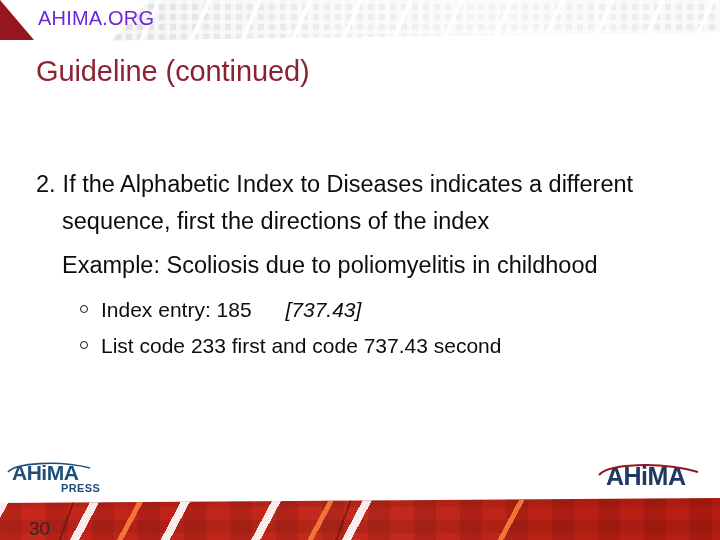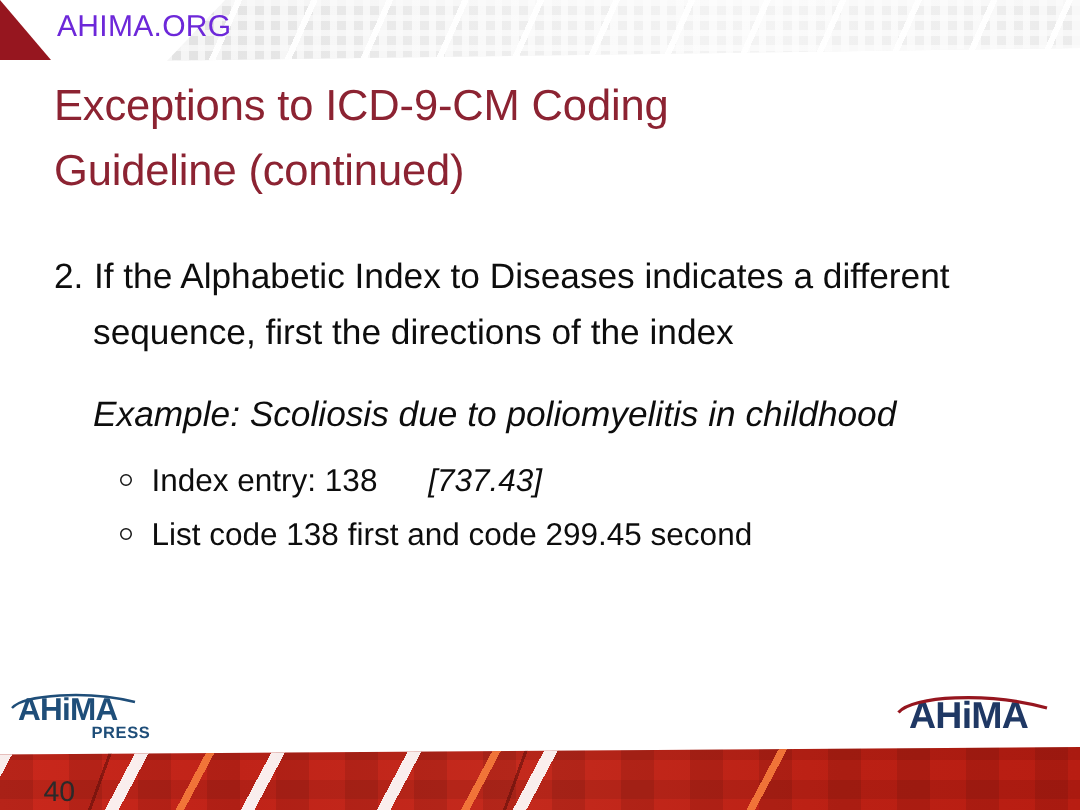--- a/index.html
+++ b/index.html
@@ -107,22 +107,21 @@
   .numbered-item {
     text-indent: 0;
     padding-left: 26px;
   }
   .numbered-item .num {
     margin-left: -26px;
     padding-right: 7px;
   }
   .example-line {
     padding-left: 26px;
-    margin-top: 18px;
-    font-style: italic;
+    margin-top: 7px;
   }
   .sub-list {
     margin-top: 8px;
     padding-left: 44px;
     font-size: 21px;
     line-height: 36px;
   }
   .sub-item {
     position: relative;
     padding-left: 21px;
@@ -218,38 +217,37 @@
 <div class="header-band">
   <div class="header-gray-slab"></div>
   <div class="header-dots"></div>
   <div class="header-stripes"></div>
   <div class="header-leftmask"></div>
 </div>
 <div class="header-triangle"></div>
 <div class="header-brand">AHIMA.ORG</div>
 
 <div class="slide-title">
-  <div>Exceptions to ICD-9-CM Coding</div>
   <div>Guideline (continued)</div>
 </div>
 
 <div class="body-block">
 
   <div class="numbered-item">
     <span class="num">2.</span><span>If the Alphabetic Index to Diseases indicates a different sequence, first the directions of the index</span>
   </div>
 
   <div class="example-line">Example: Scoliosis due to poliomyelitis in childhood</div>
 
   <div class="sub-list">
     <div class="sub-item">
-      <span class="sub-bullet"></span><span>Index entry: 138 </span><span class="ital">[737.43]</span>
+      <span class="sub-bullet"></span><span>Index entry: 185 </span><span class="ital">[737.43]</span>
     </div>
     <div class="sub-item">
-      <span class="sub-bullet"></span><span>List code 138 first and code 299.45 second</span>
+      <span class="sub-bullet"></span><span>List code 233 first and code 737.43 second</span>
     </div>
   </div>
 
 </div>
 
 <svg class="press-logo" viewBox="0 0 110 38">
   <text x="6" y="22" font-family="Liberation Sans, sans-serif" font-size="21" font-weight="bold" fill="#1f4e79" letter-spacing="-0.5">AHiMA</text>
   <path d="M2 14 C10 5, 52 2, 84 10" stroke="#1f4e79" stroke-width="1.6" fill="none"></path>
   <text x="55" y="34" font-family="Liberation Sans, sans-serif" font-size="11" font-weight="bold" fill="#1f4e79" letter-spacing="0.4">PRESS</text>
 </svg>
@@ -259,13 +257,13 @@
   <path d="M3 15 C12 4, 62 1, 102 12" stroke="#96161f" stroke-width="2.1" fill="none"></path>
 </svg>
 
 <div class="footer-band">
   <div class="footer-red"></div>
   <div class="footer-blocks"></div>
   <div class="footer-thinline"></div>
   <div class="footer-orange"></div>
   <div class="footer-stripes"></div>
 </div>
-<div class="page-number">40</div>
+<div class="page-number">30</div>
 
 </body></html>

